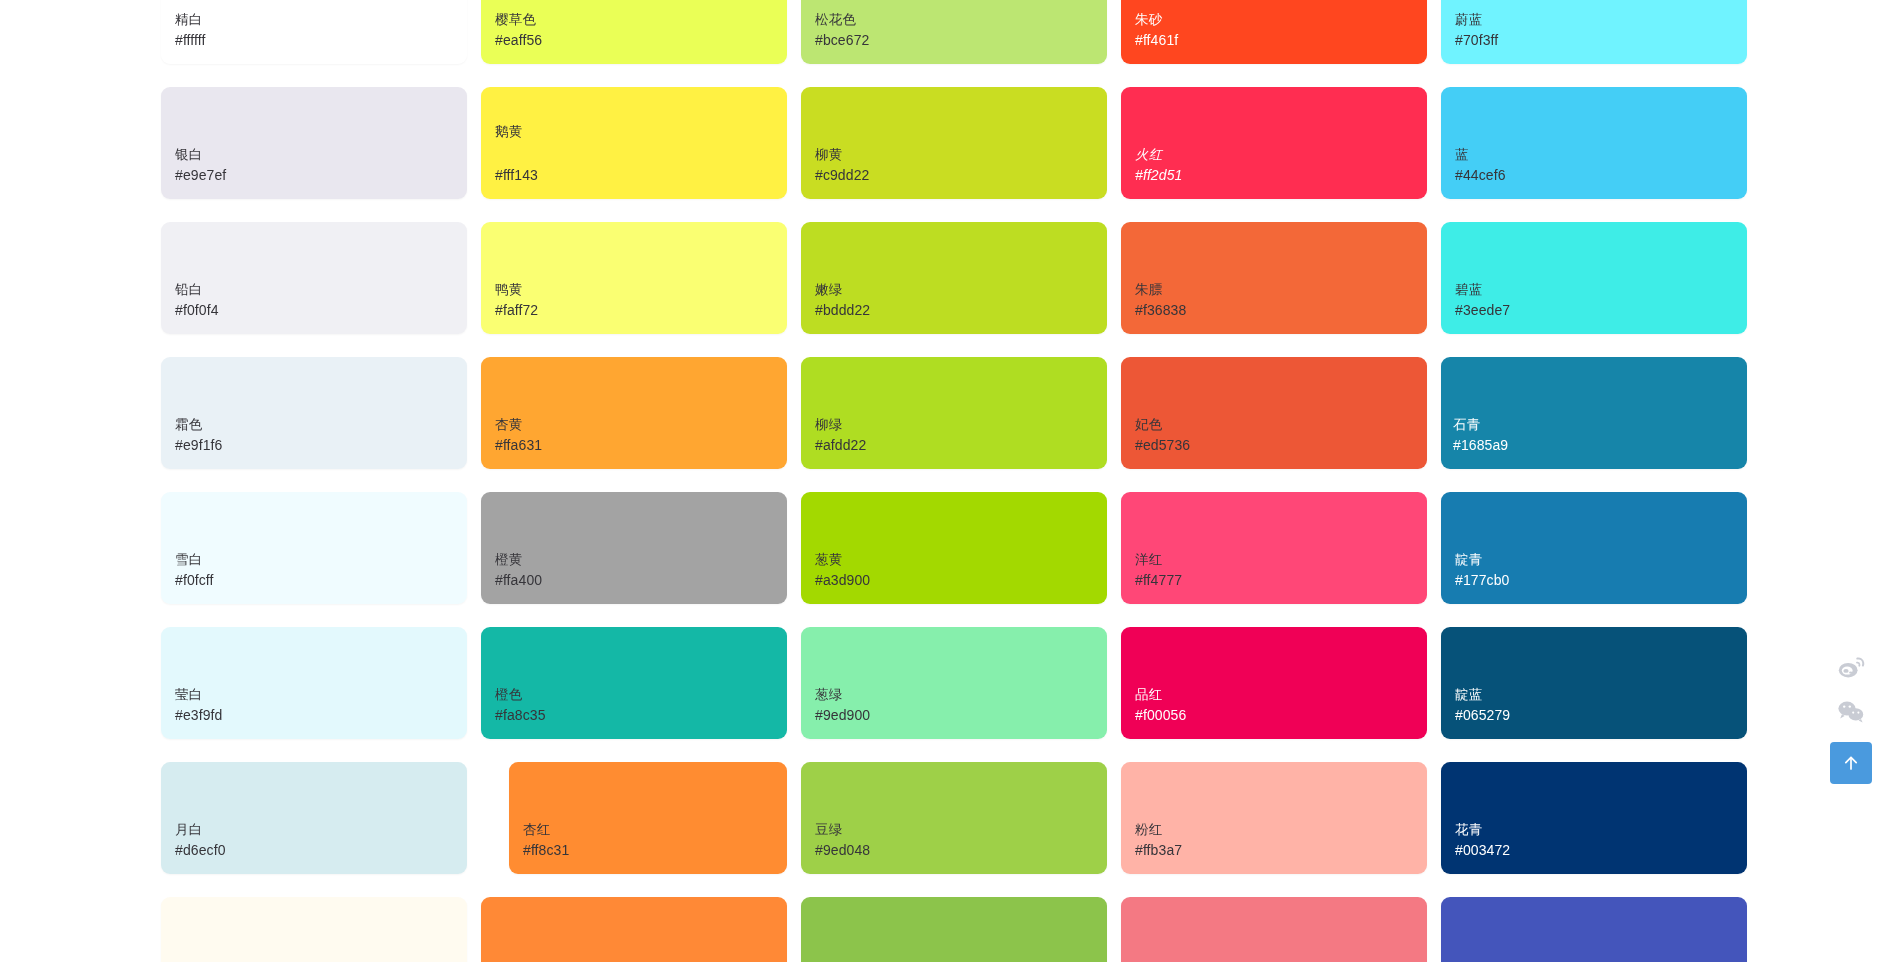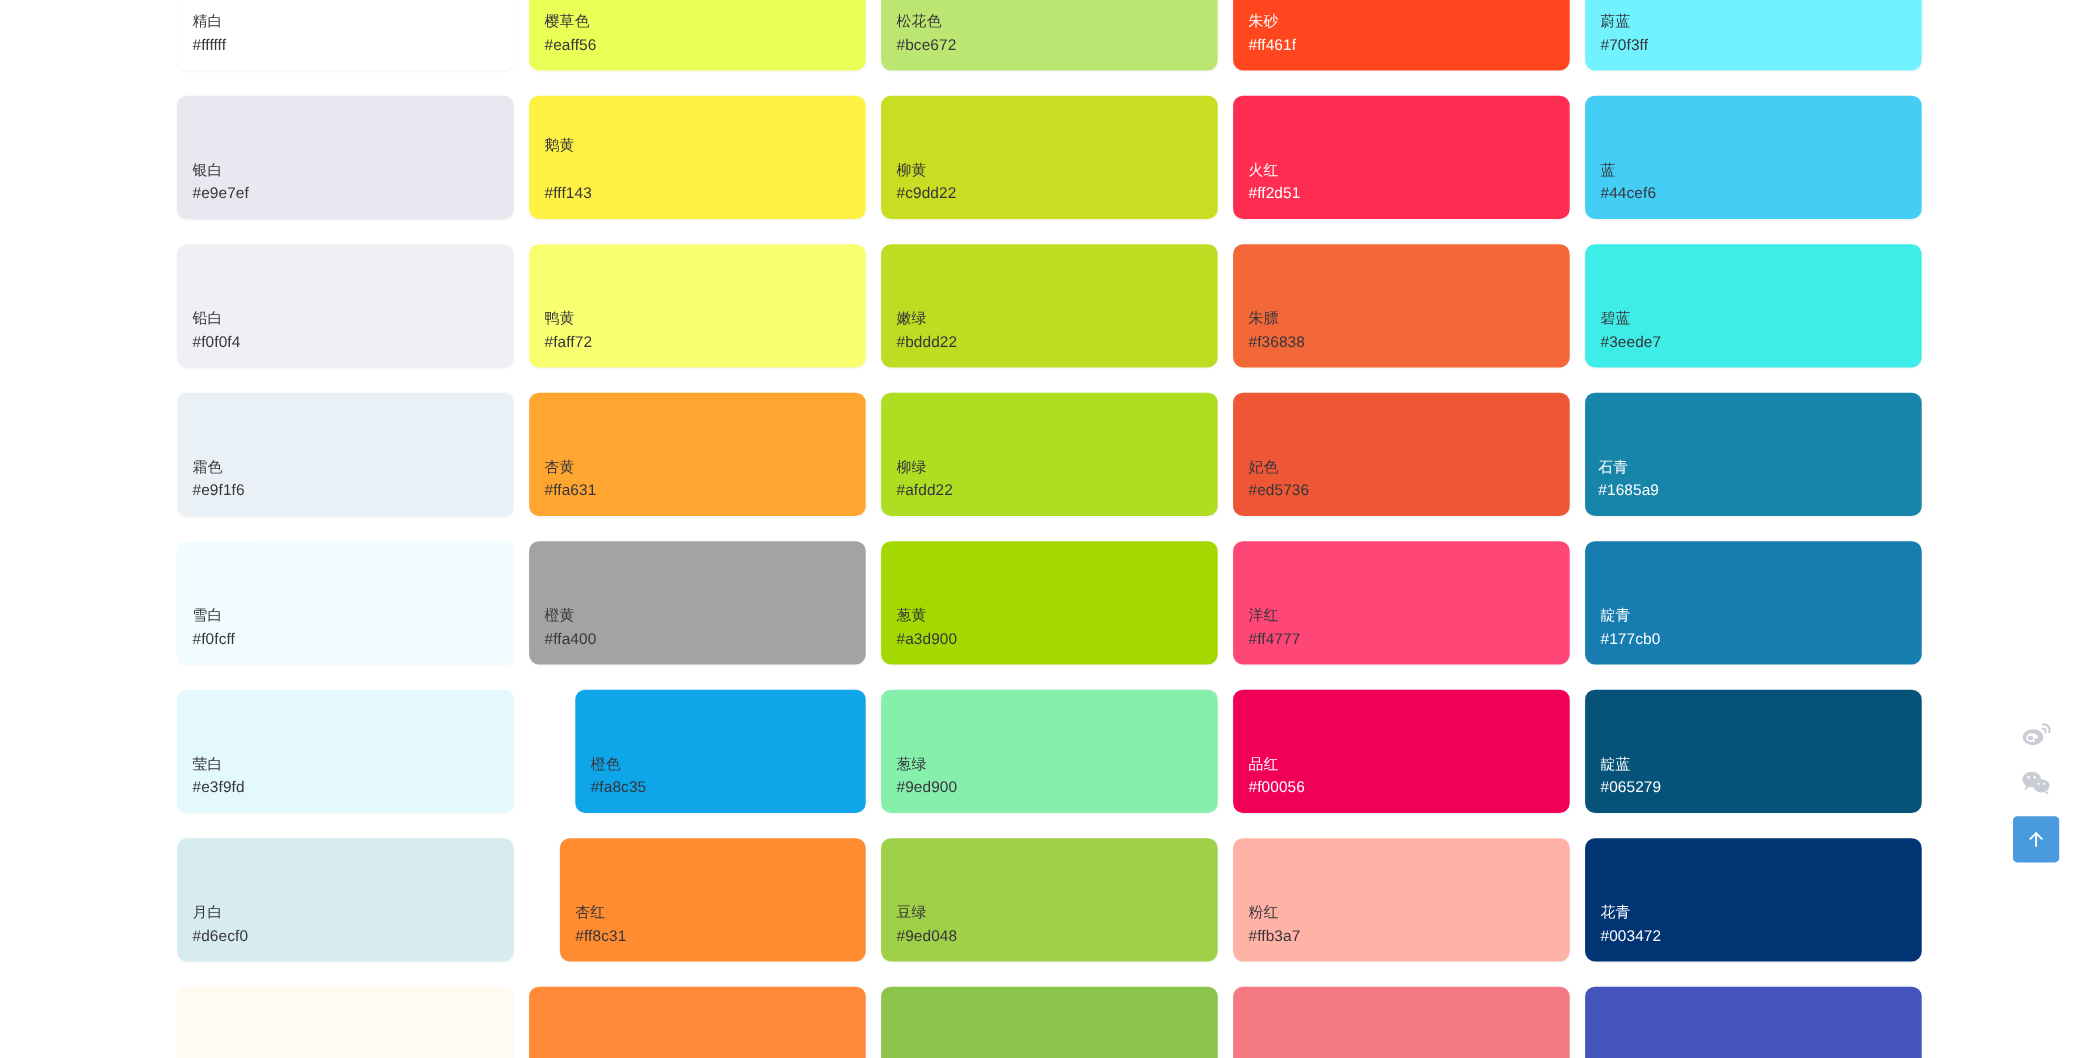--- a/index.html
+++ b/index.html
@@ -121,21 +121,21 @@
         <div class="swatch-hex">#e9e7ef</div>
       </div>
       <div class="swatch-card text-dark" style="background: rgb(255, 241, 67); gap: 23px;">
         <div class="swatch-name">鹅黄</div>
         <div class="swatch-hex">#fff143</div>
       </div>
       <div class="swatch-card text-dark" style="background: rgb(201, 221, 34);">
         <div class="swatch-name">柳黄</div>
         <div class="swatch-hex">#c9dd22</div>
       </div>
-      <div class="swatch-card text-light" style="background: rgb(255, 45, 81);">
+      <div class="swatch-card text-light" style="background: rgb(255, 45, 81); font-style: italic;">
         <div class="swatch-name">火红</div>
         <div class="swatch-hex">#ff2d51</div>
       </div>
       <div class="swatch-card text-dark" style="background: rgb(68, 206, 246);">
         <div class="swatch-name">蓝</div>
         <div class="swatch-hex">#44cef6</div>
       </div>
       <div class="swatch-card text-dark" style="background: rgb(240, 240, 244);">
         <div class="swatch-name">铅白</div>
         <div class="swatch-hex">#f0f0f4</div>
@@ -193,21 +193,21 @@
         <div class="swatch-hex">#ff4777</div>
       </div>
       <div class="swatch-card text-light" style="background: rgb(23, 124, 176);">
         <div class="swatch-name">靛青</div>
         <div class="swatch-hex">#177cb0</div>
       </div>
       <div class="swatch-card text-dark" style="background: rgb(227, 249, 253);">
         <div class="swatch-name">莹白</div>
         <div class="swatch-hex">#e3f9fd</div>
       </div>
-      <div class="swatch-card text-dark" style="background: #0ea5e9; margin-left: 42px;">
+      <div class="swatch-card text-dark" style="background: #14b8a6;">
         <div class="swatch-name">橙色</div>
         <div class="swatch-hex">#fa8c35</div>
       </div>
       <div class="swatch-card text-dark" style="background: #86efac;">
         <div class="swatch-name">葱绿</div>
         <div class="swatch-hex">#9ed900</div>
       </div>
       <div class="swatch-card text-light" style="background: rgb(240, 0, 86);">
         <div class="swatch-name">品红</div>
         <div class="swatch-hex">#f00056</div>

